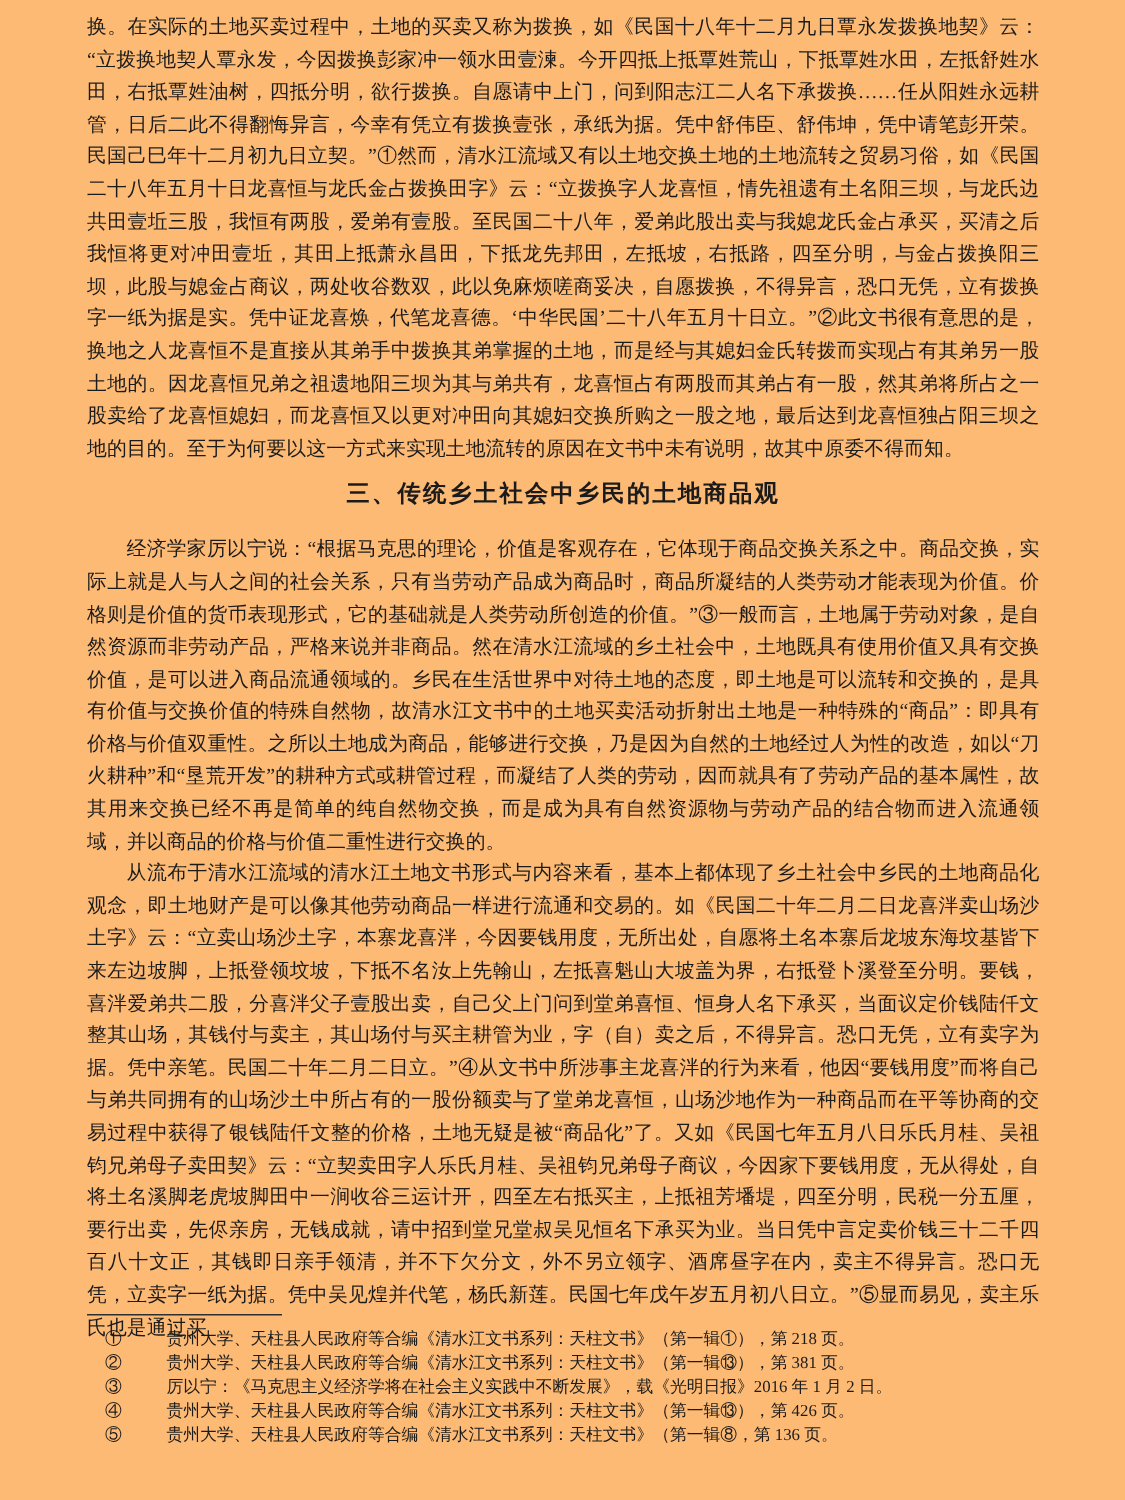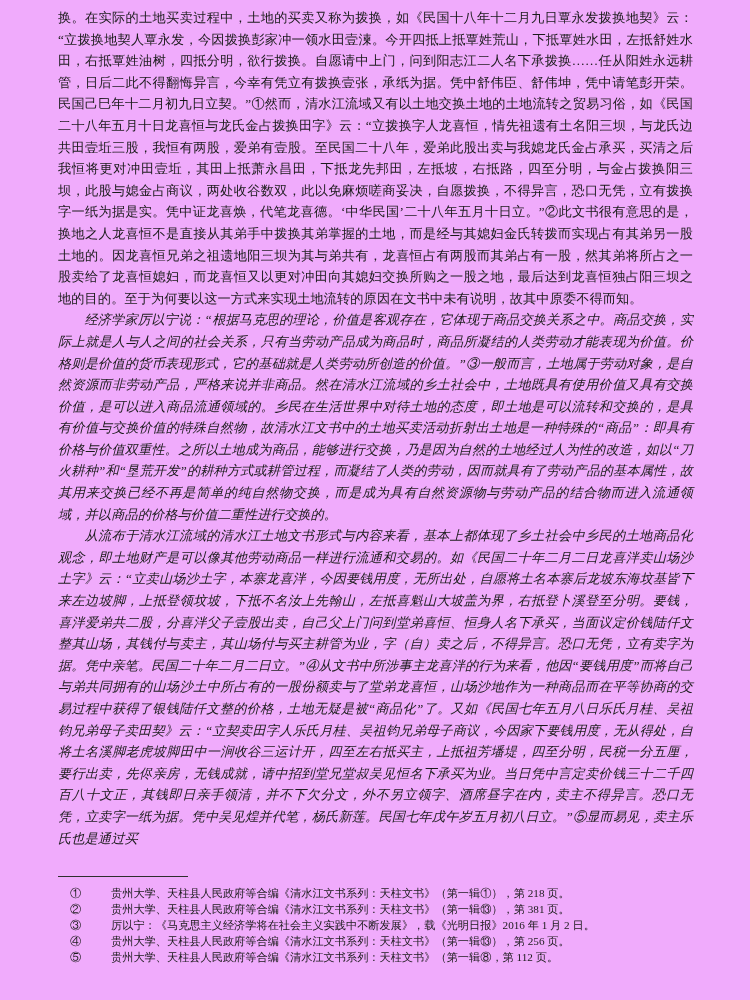--- a/index.html
+++ b/index.html
@@ -1,40 +1,40 @@
 <!DOCTYPE html>
 <html lang="zh"><head>
 <meta charset="utf-8">
 <style>
   html, body { margin: 0; padding: 0; background: #ffffff; }
   .page {
     position: relative;
     width: 750px;
     height: 1000px;
-    background: #f0abfc;
+    background: #fdba74;
     overflow: hidden;
     font-family: "Liberation Serif", "DejaVu Serif", serif;
     color: #1b1b1b;
   }
   .text-block {
     position: absolute;
     top: 7px;
     left: 58px;
     width: 635px;
   }
   .body-para {
     margin: 0;
     font-size: 13.2px;
     line-height: 21.6px;
     text-align: justify;
     text-justify: inter-ideograph;
     letter-spacing: 0.1px;
     word-break: break-all;
   }
-  .body-para.indent { text-indent: 2em; font-style: italic; }
+  .body-para.indent { text-indent: 2em; }
   .section-heading {
     margin: 10px 0 14px 0;
     text-align: center;
     font-size: 15.5px;
     line-height: 22px;
     font-weight: bold;
     letter-spacing: 1.5px;
   }
   .footnotes {
     position: absolute;
@@ -66,20 +66,21 @@
   }
 </style>
 </head>
 <body>
 
 <div class="page">
 
   <div class="text-block">
     <p class="body-para">换。在实际的土地买卖过程中，土地的买卖又称为拨换，如《民国十八年十二月九日覃永发拨换地契》云：“立拨换地契人覃永发，今因拨换彭家冲一领水田壹湅。今开四抵上抵覃姓荒山，下抵覃姓水田，左抵舒姓水田，右抵覃姓油树，四抵分明，欲行拨换。自愿请中上门，问到阳志江二人名下承拨换……任从阳姓永远耕管，日后二此不得翻悔异言，今幸有凭立有拨换壹张，承纸为据。凭中舒伟臣、舒伟坤，凭中请笔彭开荣。民国己巳年十二月初九日立契。”①然而，清水江流域又有以土地交换土地的土地流转之贸易习俗，如《民国二十八年五月十日龙喜恒与龙氏金占拨换田字》云：“立拨换字人龙喜恒，情先祖遗有土名阳三坝，与龙氏边共田壹坵三股，我恒有两股，爱弟有壹股。至民国二十八年，爱弟此股出卖与我媳龙氏金占承买，买清之后我恒将更对冲田壹坵，其田上抵萧永昌田，下抵龙先邦田，左抵坡，右抵路，四至分明，与金占拨换阳三坝，此股与媳金占商议，两处收谷数双，此以免麻烦嗟商妥决，自愿拨换，不得异言，恐口无凭，立有拨换字一纸为据是实。凭中证龙喜焕，代笔龙喜德。‘中华民国’二十八年五月十日立。”②此文书很有意思的是，换地之人龙喜恒不是直接从其弟手中拨换其弟掌握的土地，而是经与其媳妇金氏转拨而实现占有其弟另一股土地的。因龙喜恒兄弟之祖遗地阳三坝为其与弟共有，龙喜恒占有两股而其弟占有一股，然其弟将所占之一股卖给了龙喜恒媳妇，而龙喜恒又以更对冲田向其媳妇交换所购之一股之地，最后达到龙喜恒独占阳三坝之地的目的。至于为何要以这一方式来实现土地流转的原因在文书中未有说明，故其中原委不得而知。</p>
 
+    <h3 class="section-heading">三、传统乡土社会中乡民的土地商品观</h3>
 
     <p class="body-para indent">经济学家厉以宁说：“根据马克思的理论，价值是客观存在，它体现于商品交换关系之中。商品交换，实际上就是人与人之间的社会关系，只有当劳动产品成为商品时，商品所凝结的人类劳动才能表现为价值。价格则是价值的货币表现形式，它的基础就是人类劳动所创造的价值。”③一般而言，土地属于劳动对象，是自然资源而非劳动产品，严格来说并非商品。然在清水江流域的乡土社会中，土地既具有使用价值又具有交换价值，是可以进入商品流通领域的。乡民在生活世界中对待土地的态度，即土地是可以流转和交换的，是具有价值与交换价值的特殊自然物，故清水江文书中的土地买卖活动折射出土地是一种特殊的“商品”：即具有价格与价值双重性。之所以土地成为商品，能够进行交换，乃是因为自然的土地经过人为性的改造，如以“刀火耕种”和“垦荒开发”的耕种方式或耕管过程，而凝结了人类的劳动，因而就具有了劳动产品的基本属性，故其用来交换已经不再是简单的纯自然物交换，而是成为具有自然资源物与劳动产品的结合物而进入流通领域，并以商品的价格与价值二重性进行交换的。</p>
 
     <p class="body-para indent">从流布于清水江流域的清水江土地文书形式与内容来看，基本上都体现了乡土社会中乡民的土地商品化观念，即土地财产是可以像其他劳动商品一样进行流通和交易的。如《民国二十年二月二日龙喜泮卖山场沙土字》云：“立卖山场沙土字，本寨龙喜泮，今因要钱用度，无所出处，自愿将土名本寨后龙坡东海坟基皆下来左边坡脚，上抵登领坟坡，下抵不名汝上先翰山，左抵喜魁山大坡盖为界，右抵登卜溪登至分明。要钱，喜泮爱弟共二股，分喜泮父子壹股出卖，自己父上门问到堂弟喜恒、恒身人名下承买，当面议定价钱陆仟文整其山场，其钱付与卖主，其山场付与买主耕管为业，字（自）卖之后，不得异言。恐口无凭，立有卖字为据。凭中亲笔。民国二十年二月二日立。”④从文书中所涉事主龙喜泮的行为来看，他因“要钱用度”而将自己与弟共同拥有的山场沙土中所占有的一股份额卖与了堂弟龙喜恒，山场沙地作为一种商品而在平等协商的交易过程中获得了银钱陆仟文整的价格，土地无疑是被“商品化”了。又如《民国七年五月八日乐氏月桂、吴祖钧兄弟母子卖田契》云：“立契卖田字人乐氏月桂、吴祖钧兄弟母子商议，今因家下要钱用度，无从得处，自将土名溪脚老虎坡脚田中一涧收谷三运计开，四至左右抵买主，上抵祖芳墦堤，四至分明，民税一分五厘，要行出卖，先侭亲房，无钱成就，请中招到堂兄堂叔吴见恒名下承买为业。当日凭中言定卖价钱三十二千四百八十文正，其钱即日亲手领清，并不下欠分文，外不另立领字、酒席昼字在内，卖主不得异言。恐口无凭，立卖字一纸为据。凭中吴见煌并代笔，杨氏新莲。民国七年戊午岁五月初八日立。”⑤显而易见，卖主乐氏也是通过买</p>
   </div>
 
   <div class="footnotes">
     <div class="fn-rule"></div>
 
     <div class="fn-item">
@@ -89,23 +90,23 @@
     <div class="fn-item">
       <span class="fn-marker">②</span>
       <span class="fn-text">贵州大学、天柱县人民政府等合编《清水江文书系列：天柱文书》（第一辑⑬），第 381 页。</span>
     </div>
     <div class="fn-item">
       <span class="fn-marker">③</span>
       <span class="fn-text">厉以宁：《马克思主义经济学将在社会主义实践中不断发展》，载《光明日报》2016 年 1 月 2 日。</span>
     </div>
     <div class="fn-item">
       <span class="fn-marker">④</span>
-      <span class="fn-text">贵州大学、天柱县人民政府等合编《清水江文书系列：天柱文书》（第一辑⑬），第 256 页。</span>
+      <span class="fn-text">贵州大学、天柱县人民政府等合编《清水江文书系列：天柱文书》（第一辑⑬），第 426 页。</span>
     </div>
     <div class="fn-item">
       <span class="fn-marker">⑤</span>
-      <span class="fn-text">贵州大学、天柱县人民政府等合编《清水江文书系列：天柱文书》（第一辑⑧，第 112 页。</span>
+      <span class="fn-text">贵州大学、天柱县人民政府等合编《清水江文书系列：天柱文书》（第一辑⑧，第 136 页。</span>
     </div>
   </div>
 
   <div class="page-number">— 113 —</div>
 
 </div>
 
 </body></html>

